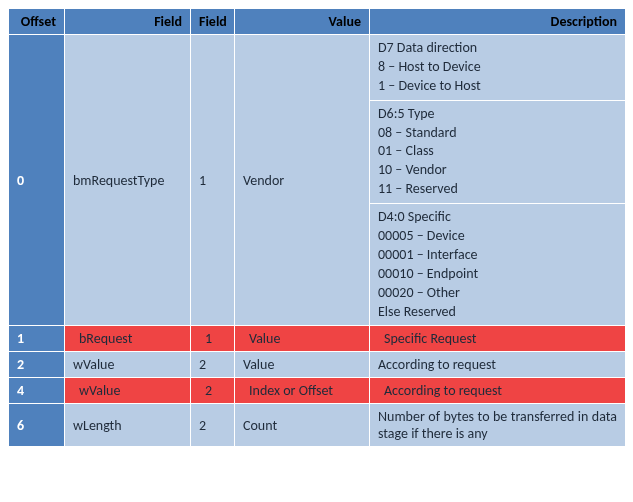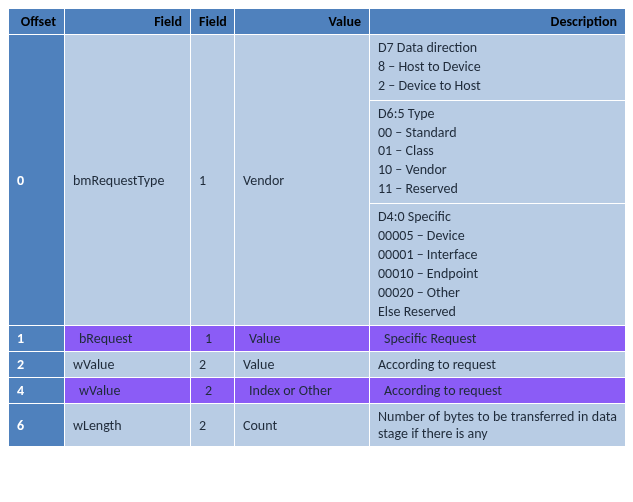--- a/index.html
+++ b/index.html
@@ -36,21 +36,21 @@
     vertical-align: middle;
     margin-top: 6px;
   }
   td.offset-cell {
     background: #4f81bd;
     color: #ffffff;
     font-weight: bold;
     border-right: 1.5px solid #ffffff;
   }
   tr.band-a td.data-cell { background: #b8cce4; }
-  tr.band-b td.data-cell { background: #8b5cf6; padding-left: 14px; }
+  tr.band-b td.data-cell { background: #ef4444; padding-left: 14px; }
 
   .desc-block { line-height: 1.35; }
   .desc-line { display: block; white-space: nowrap; }
   .justify {
     text-align: justify;
     text-align-last: left;
   }
 </style>
 </head>
 <body>
@@ -76,29 +76,29 @@
 
     <tr class="band-a">
       <td class="offset-cell" rowspan="3">0</td>
       <td class="data-cell" rowspan="3">bmRequestType</td>
       <td class="data-cell" rowspan="3">1</td>
       <td class="data-cell" rowspan="3">Vendor</td>
       <td class="data-cell">
         <div class="desc-block">
           <span class="desc-line">D7 Data direction</span>
           <span class="desc-line">8 – Host to Device</span>
-          <span class="desc-line">2 – Device to Host</span>
+          <span class="desc-line">1 – Device to Host</span>
         </div>
       </td>
     </tr>
     <tr class="band-a">
       <td class="data-cell">
         <div class="desc-block">
           <span class="desc-line">D6:5 Type</span>
-          <span class="desc-line">00 – Standard</span>
+          <span class="desc-line">08 – Standard</span>
           <span class="desc-line">01 – Class</span>
           <span class="desc-line">10 – Vendor</span>
           <span class="desc-line">11 – Reserved</span>
         </div>
       </td>
     </tr>
     <tr class="band-a">
       <td class="data-cell">
         <div class="desc-block">
           <span class="desc-line">D4:0 Specific</span>
@@ -124,21 +124,21 @@
       <td class="data-cell">wValue</td>
       <td class="data-cell">2</td>
       <td class="data-cell">Value</td>
       <td class="data-cell">According to request</td>
     </tr>
 
     <tr class="band-b">
       <td class="offset-cell">4</td>
       <td class="data-cell">wValue</td>
       <td class="data-cell">2</td>
-      <td class="data-cell">Index or Other</td>
+      <td class="data-cell">Index or Offset</td>
       <td class="data-cell">According to request</td>
     </tr>
 
     <tr class="band-a">
       <td class="offset-cell">6</td>
       <td class="data-cell">wLength</td>
       <td class="data-cell">2</td>
       <td class="data-cell">Count</td>
       <td class="data-cell justify">Number of bytes to be transferred in data stage if there is any</td>
     </tr>

